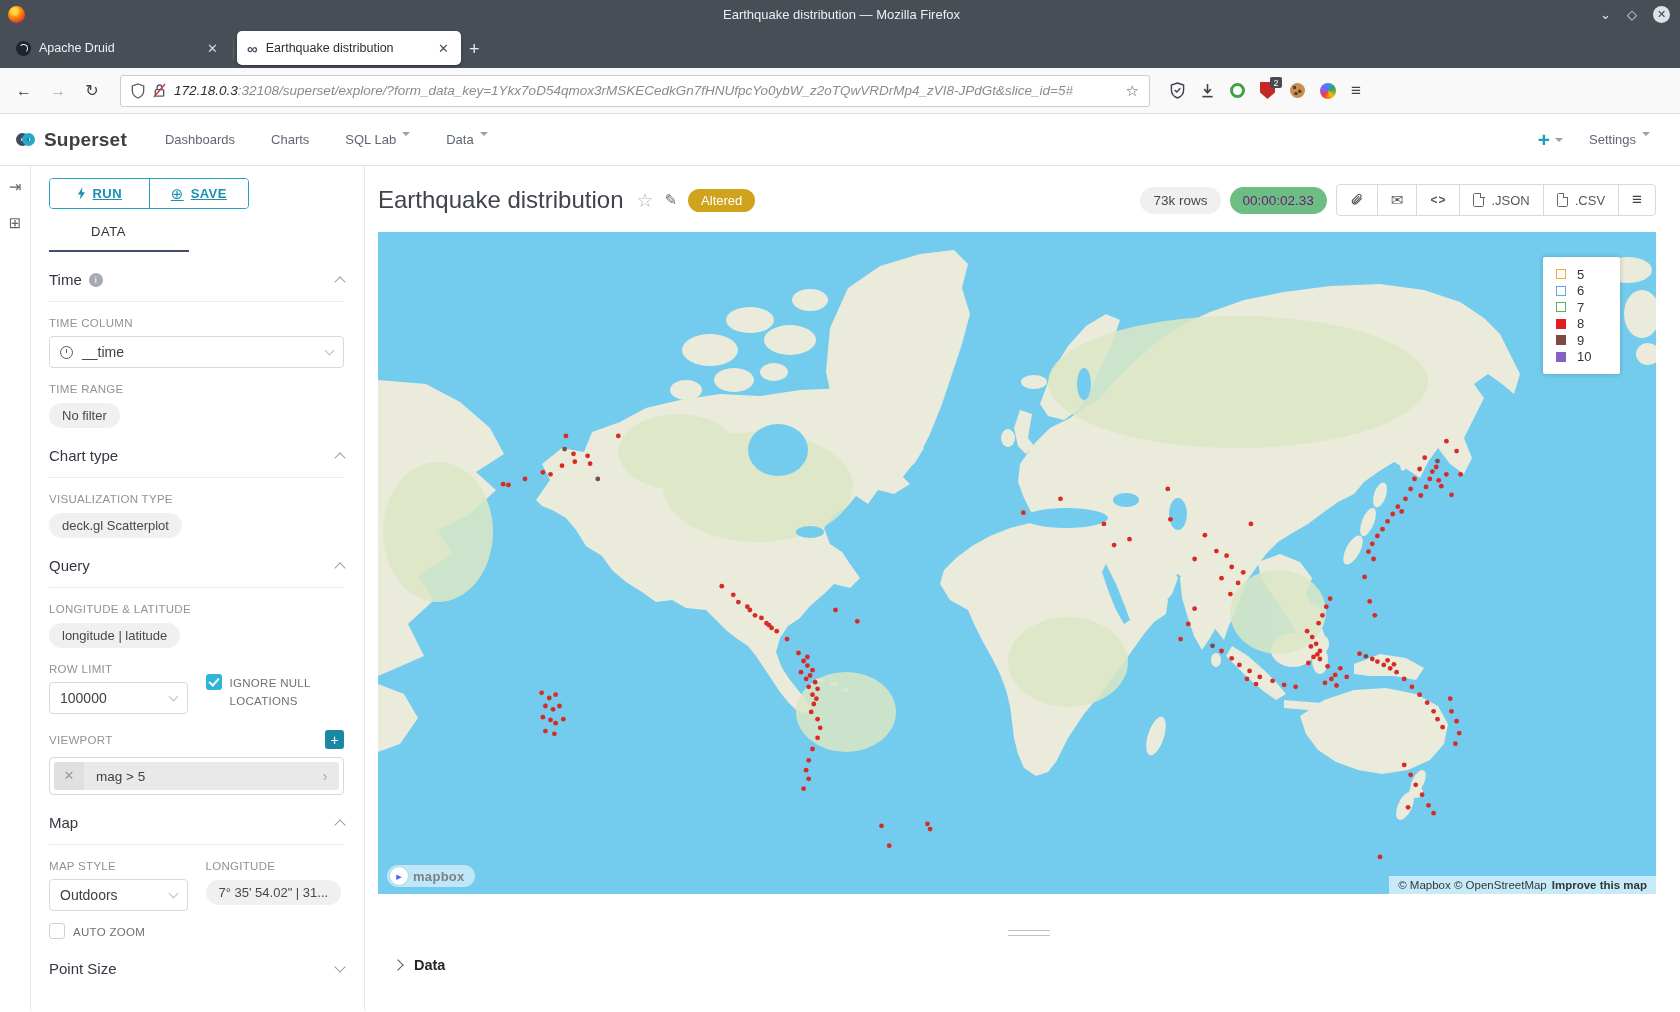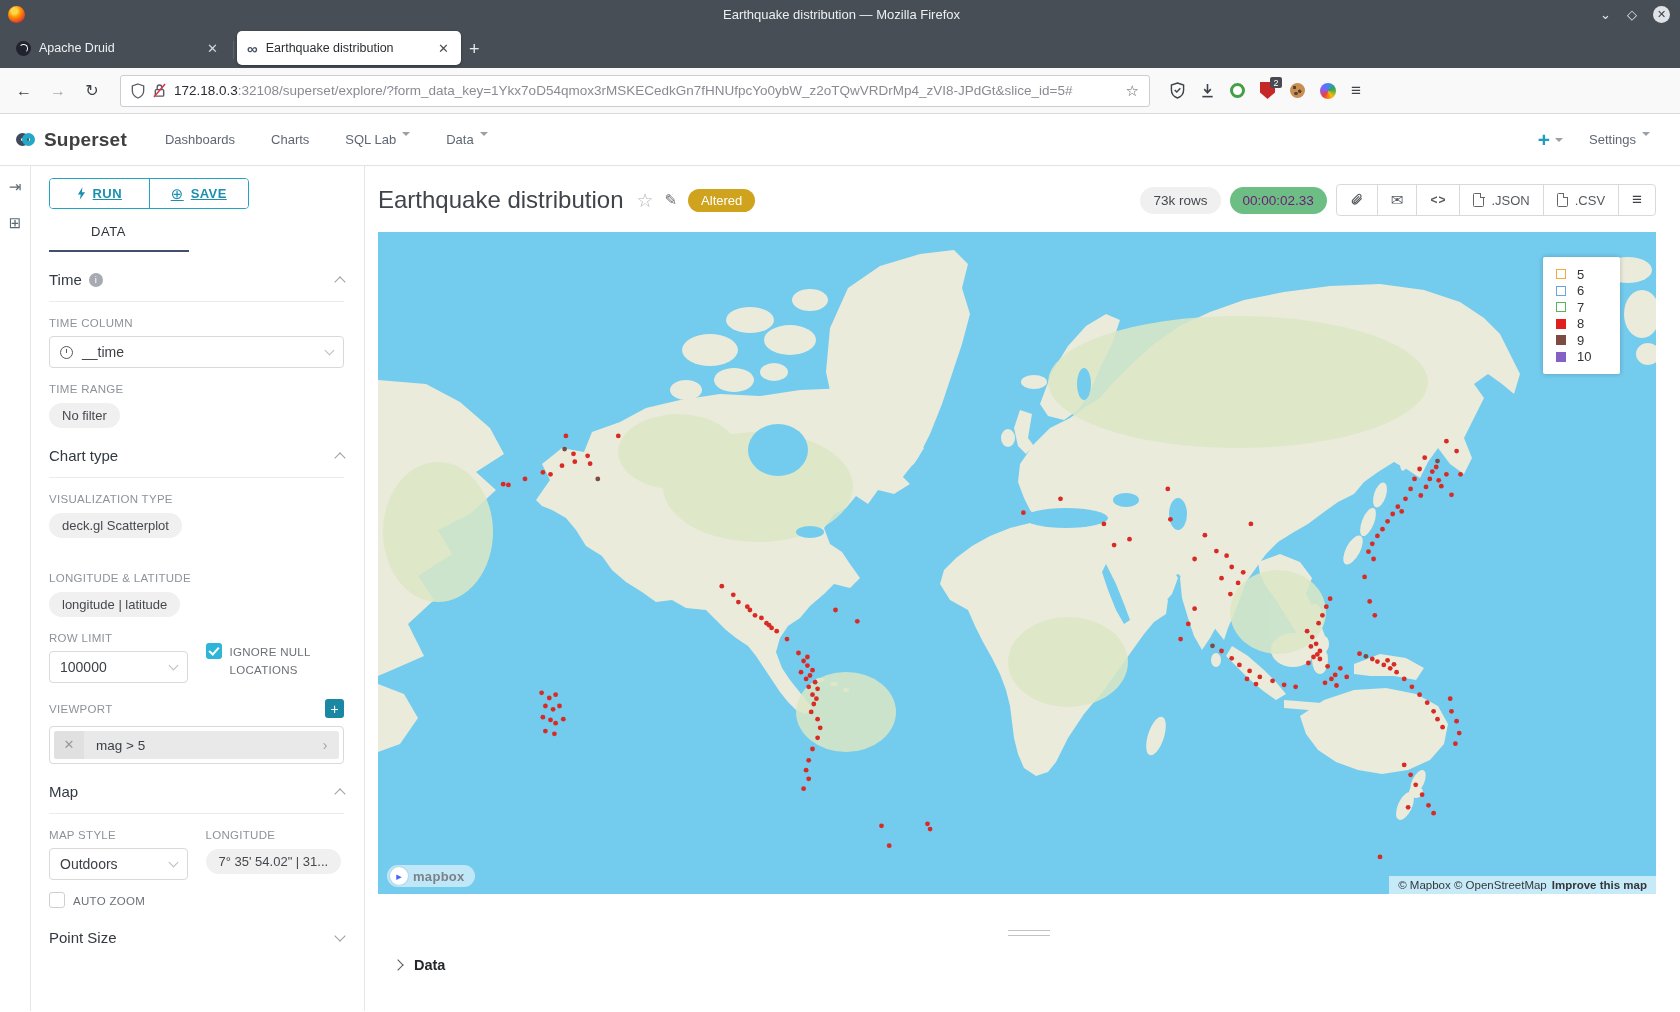--- a/index.html
+++ b/index.html
@@ -28,21 +28,21 @@
   .favicon-ss { color:#434f63; font-weight:bold; font-size:15px; line-height:1; flex:none; }
   .tab-label { overflow:hidden; white-space:nowrap; text-overflow:ellipsis; flex:1; }
   .tab-close { font-size:13px; opacity:.85; padding:0 2px; }
   .newtab { color:#e8eaec; font-size:18px; margin:0 0 8px 8px; }
 
   .navtoolbar { height:46px; background:#f9f9fa; border-bottom:1px solid #d9d9de;
     display:flex; align-items:center; padding:0 10px; gap:6px; }
   .navbtn { font-size:16px; color:#3f4349; width:28px; text-align:center; }
   .navbtn.dim { color:#a9adb3; }
   .urlbar { flex:1; max-width:1030px; height:32px; background:#fff; border:1px solid #ccccd2;
-    border-radius:3px; margin-left:8px; display:flex; align-items:center; padding:0 10px; gap:8px; }
+    border-radius:3px; margin-left:8px; display:flex; align-items:center; padding:0 10px; gap:8px;font-style:italic; }
   .urlbar svg { flex:none; }
   .urltext { flex:1; font-size:13.5px; color:#8a8a93; white-space:nowrap; overflow:hidden; }
   .urltext b { color:#2b2b31; font-weight:normal; }
   .url-star { color:#5b5b66; font-size:15px; }
   .tool-icons { display:flex; align-items:center; gap:15px; margin-left:14px; padding-right:6px; }
   .ticon { position:relative; display:flex; }
   .ring-green { width:15px; height:15px; border-radius:50%; border:3px solid #43a047; background:#fff; }
   .shield-red { width:15px; height:17px; background:#c62828; clip-path:polygon(0 0,100% 0,100% 62%,50% 100%,0 62%); }
   .badge2 { position:absolute; top:-5px; right:-7px; background:#4a4a52; color:#fff; font-size:9px;
     padding:0.5px 3.5px; border-radius:2px; }
@@ -317,20 +317,24 @@
     <div class="section">
       <div class="sec-head">
         <span class="sec-title">Chart type</span>
         <span class="cv up"></span>
       </div>
       <div class="flabel">VISUALIZATION TYPE</div>
       <span class="pill">deck.gl Scatterplot</span>
     </div>
 
     <div class="section">
+      <div class="sec-head">
+        <span class="sec-title">Query</span>
+        <span class="cv up"></span>
+      </div>
       <div class="flabel">LONGITUDE &amp; LATITUDE</div>
       <span class="pill">longitude | latitude</span>
       <div class="row2">
         <div class="col">
           <div class="flabel">ROW LIMIT</div>
           <div class="select">
             <span>100000</span>
             <span class="cv down"></span>
           </div>
         </div>

